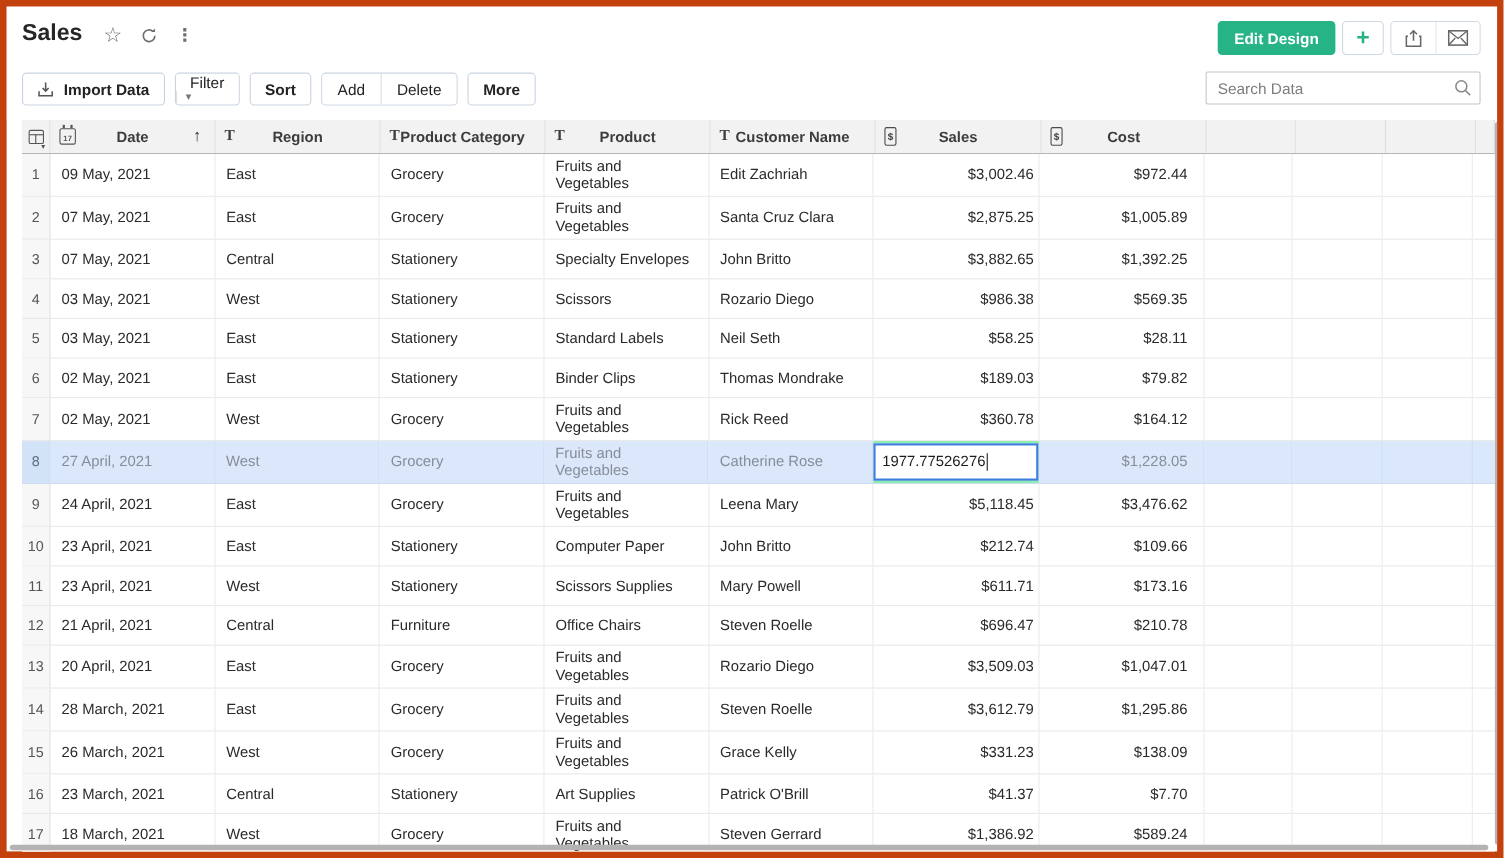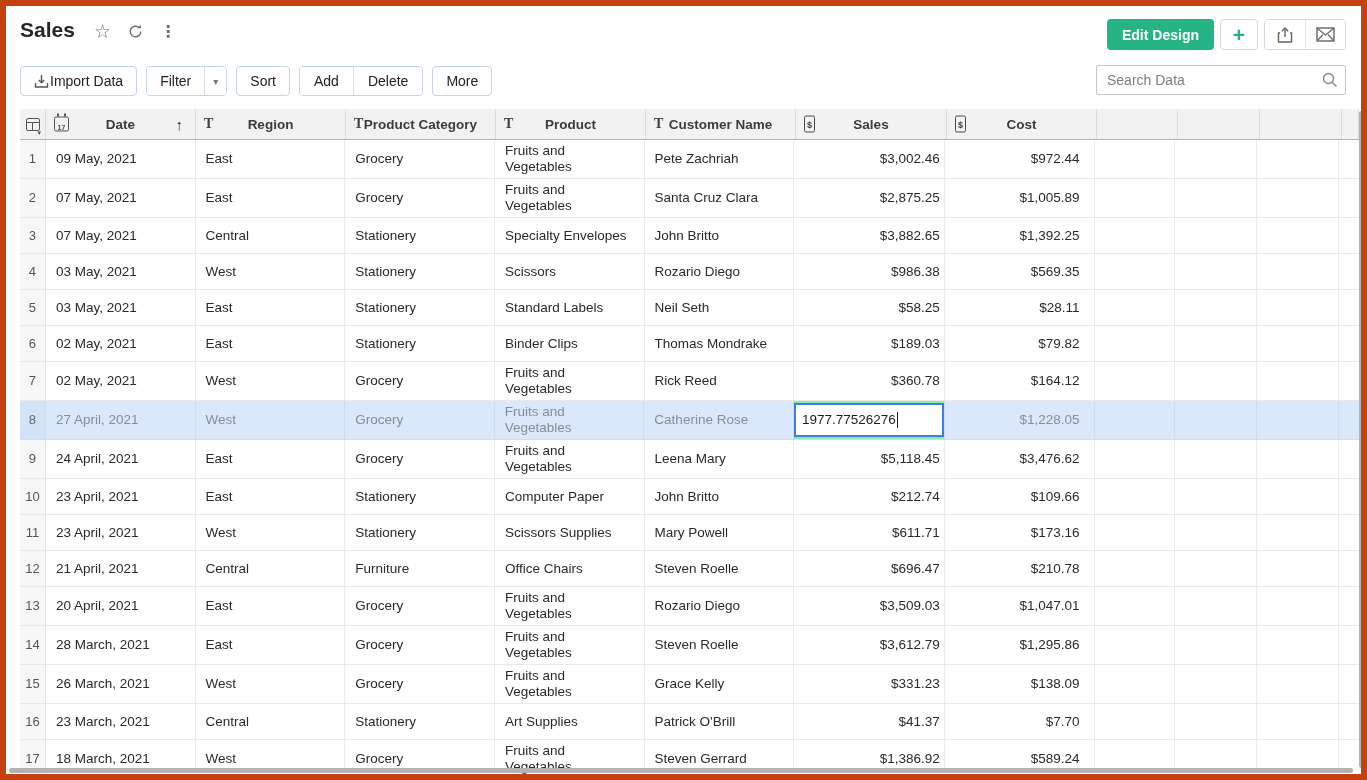--- a/index.html
+++ b/index.html
@@ -18,22 +18,22 @@
   .title-right { position:absolute; right:15px; top:13px; display:flex; align-items:stretch; gap:6px; height:31px; }
   .btn-green { background:#26b487; color:#fff; font-size:14px; font-weight:bold; border:none; border-radius:4px; padding:0 15px; cursor:pointer; }
   .btn-plus { width:38px; border:1px solid #cfd7e2; border-radius:4px; background:#fff; color:#26b487; font-size:21px; font-weight:bold; line-height:1; cursor:pointer; }
   .btn-group { display:flex; border:1px solid #cfd7e2; border-radius:4px; overflow:hidden; background:#fff; }
   .btn-ic { width:40px; display:flex; align-items:center; justify-content:center; background:#fff; border:none; cursor:pointer; }
   .btn-ic + .btn-ic { border-left:1px solid #e2e7ee; }
 
   
   .toolbar { position:absolute; top:55px; left:0; right:0; height:48px; background:#fff; }
   .tb-left { position:absolute; left:14px; top:5px; display:flex; gap:9px; height:30px; }
-  .tb-btn { display:flex; align-items:center; gap:1px; background:#fff; border:1px solid #c9d4e1; border-radius:4px; padding:0 13px; font-size:14px; color:#222; cursor:pointer; white-space:nowrap; }
-  .tb-split { display:flex; border:1px solid #c9d4e1; border-radius:4px; overflow:hidden; }
+  .tb-btn { display:flex; align-items:center; gap:9px; background:#fff; border:1px solid #c9d4e1; border-radius:4px; padding:0 13px; font-size:14px; color:#222; cursor:pointer; white-space:nowrap;font-weight:bold; }
+  .tb-split { display:flex; border:1px solid #c9d4e1; border-radius:4px; overflow:hidden;flex-direction:column; }
   .tb-split .part { display:flex; align-items:center; padding:0 13px; font-size:14px; color:#222; background:#fff; cursor:pointer; }
   .tb-split .caret-part { border-left:1px solid #d8dfe8; padding:0 8px; color:#777; font-size:10px; }
   .tb-joined { display:flex; border:1px solid #c9d4e1; border-radius:4px; overflow:hidden; }
   .tb-joined .part { padding:0 14px; display:flex; align-items:center; font-size:14px; color:#222; background:#fff; cursor:pointer; }
   .tb-joined .part + .part { border-left:1px solid #d8dfe8; }
   .search-wrap { position:absolute; right:15px; top:4px; width:250px; height:30px; }
   .search-wrap input { width:100%; height:100%; border:1px solid #c6c6c6; border-radius:2px; padding:0 30px 0 10px; font-size:14px; color:#333; font-family:inherit; }
   .search-wrap input::placeholder { color:#7d7d7d; opacity:1; }
   .search-ic { position:absolute; right:8px; top:7px; }
 
@@ -202,21 +202,21 @@
       <div class="th f3"></div>
       <div class="th f4"></div>
     </div>
     <div id="tbody">
         <div class="tr">
     <div class="td gutter">1</div>
     <div class="td c-date">09 May, 2021</div>
     <div class="td c-region">East</div>
     <div class="td c-cat">Grocery</div>
     <div class="td c-prod">Fruits and Vegetables</div>
-    <div class="td c-cust">Pete Zachriah</div>
+    <div class="td c-cust">Edit Zachriah</div>
     <div class="td c-sales">$3,002.46</div>
     <div class="td c-cost">$972.44</div>
     <div class="td f1"></div>
     <div class="td f2"></div>
     <div class="td f3"></div>
     <div class="td f4"></div>
   </div>
         <div class="tr">
     <div class="td gutter">2</div>
     <div class="td c-date">07 May, 2021</div>

